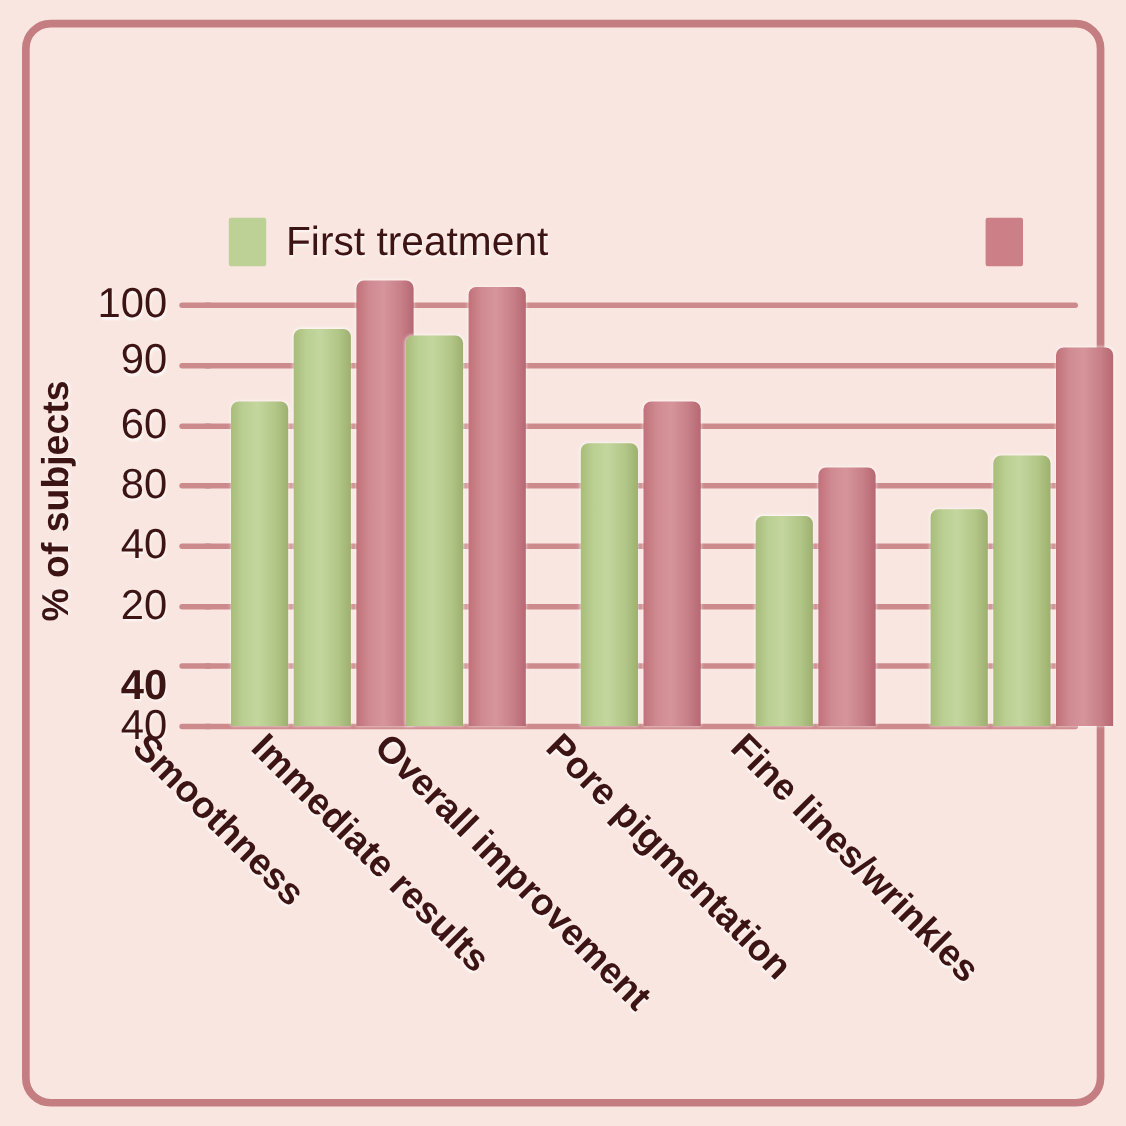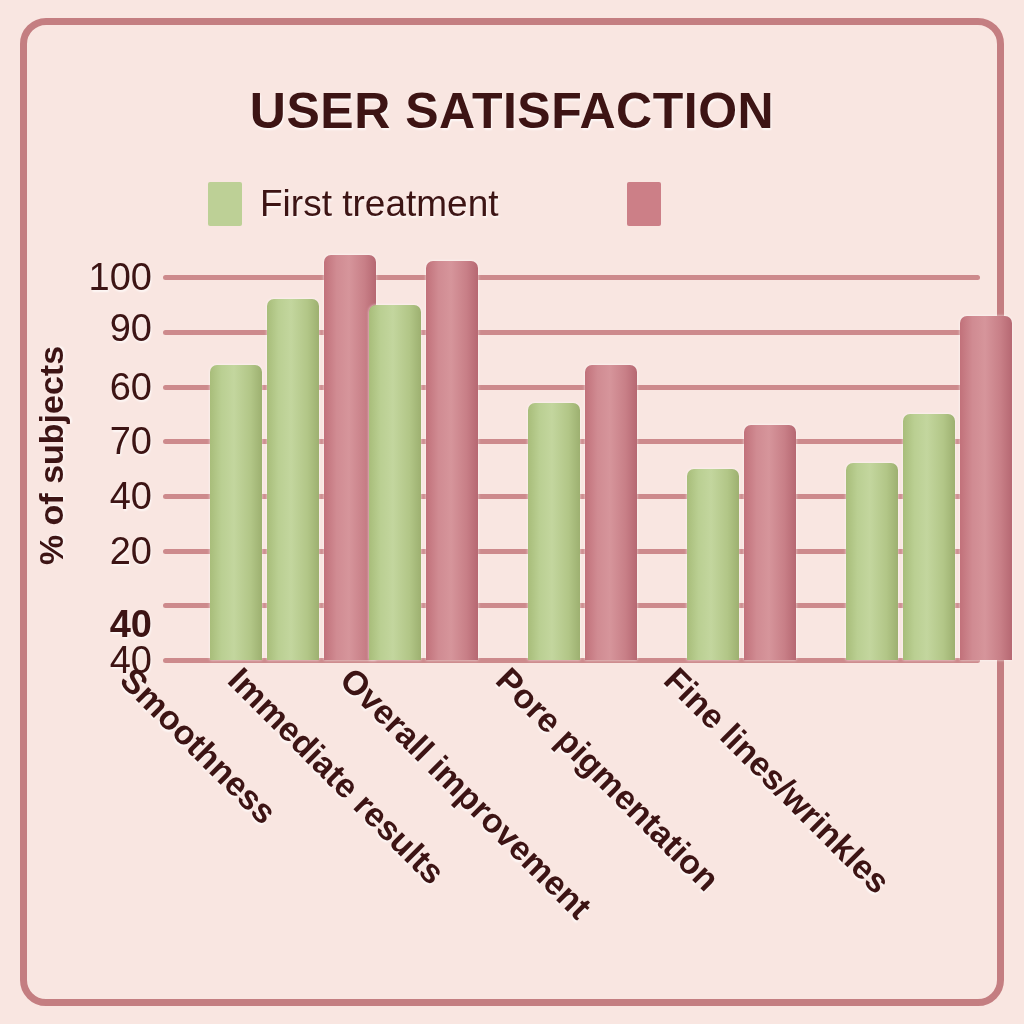--- a/index.html
+++ b/index.html
@@ -38,25 +38,26 @@
     width: 1024px;
     text-align: center;
     font-size: 50px;
     font-weight: bold;
     letter-spacing: 0.5px;
     color: #3d1414;
     text-shadow: 1px 2px 2px rgba(255,255,255,0.75);
   }
   #legend {
     position: absolute;
-    top: 182px;
+    top: 198px;
     left: 208px;
     width: 740px;
     display: flex;
     align-items: center;
+    justify-content: space-between;
   }
   .legend-item {
     display: flex;
     align-items: center;
   }
   .legend-item.first { margin-right: 128px; }
   .legend-swatch {
     width: 34px;
     height: 44px;
     margin-right: 18px;
@@ -161,42 +162,41 @@
     white-space: nowrap;
   }
 </style>
 </head>
 <body>
 
 <div id="poster">
 
   <div id="frame"></div>
 
-  <div id="chart-title">USER SATISFACTION</div>
 
   <div id="legend">
     <div class="legend-item first">
       <span class="legend-swatch" style="background:#bdd096;"></span>
       <span class="legend-label">First treatment</span>
     </div>
     <div class="legend-item second">
       <span class="legend-swatch" style="background:#cc7f87;"></span>
     </div>
   </div>
 
   <div id="ylabel-title">
     <span>% of subjects</span>
   </div>
 
   <div id="ytick-labels">
       <div class="ylab" style="top: 410px;">40</div>
       <div class="ylab" style="top: 374px; font-weight: bold;">40</div>
       <div class="ylab" style="top: 300.667px;">20</div>
       <div class="ylab" style="top: 246px;">40</div>
-      <div class="ylab" style="top: 191.333px;">70</div>
+      <div class="ylab" style="top: 191.333px;">80</div>
       <div class="ylab" style="top: 136.667px;">60</div>
       <div class="ylab" style="top: 78px;">90</div>
       <div class="ylab" style="top: 27.3333px;">100</div>
     </div>
 
   <div id="plot-area">
       <div class="gridline" style="top: 408px;"></div>
       <div class="tick-mark" style="top: 408px;"></div>
       <div class="gridline" style="top: 353.333px;"></div>
       <div class="tick-mark" style="top: 353.333px;"></div>

